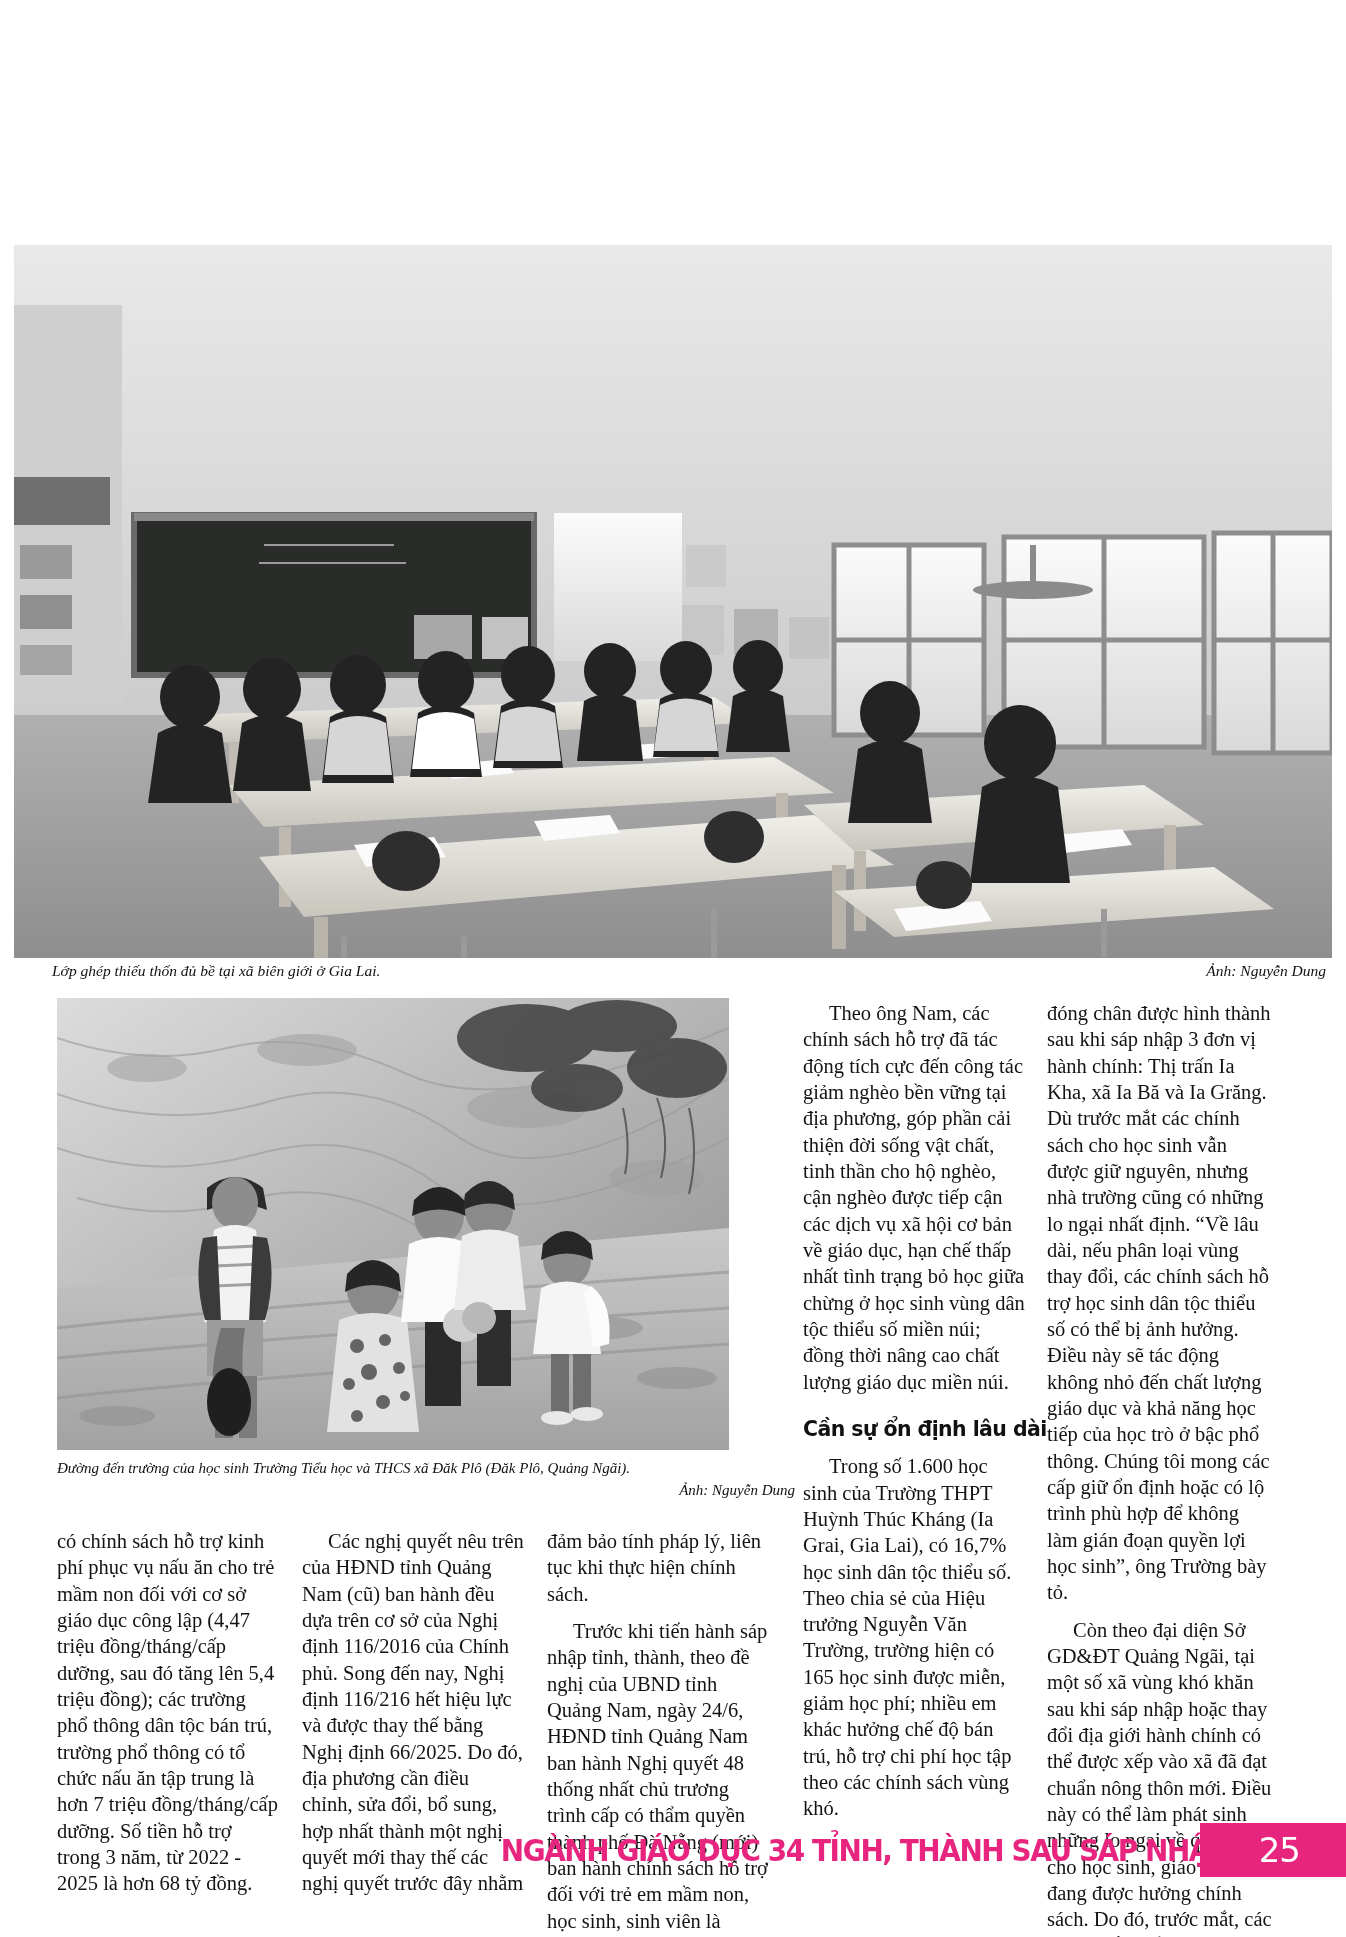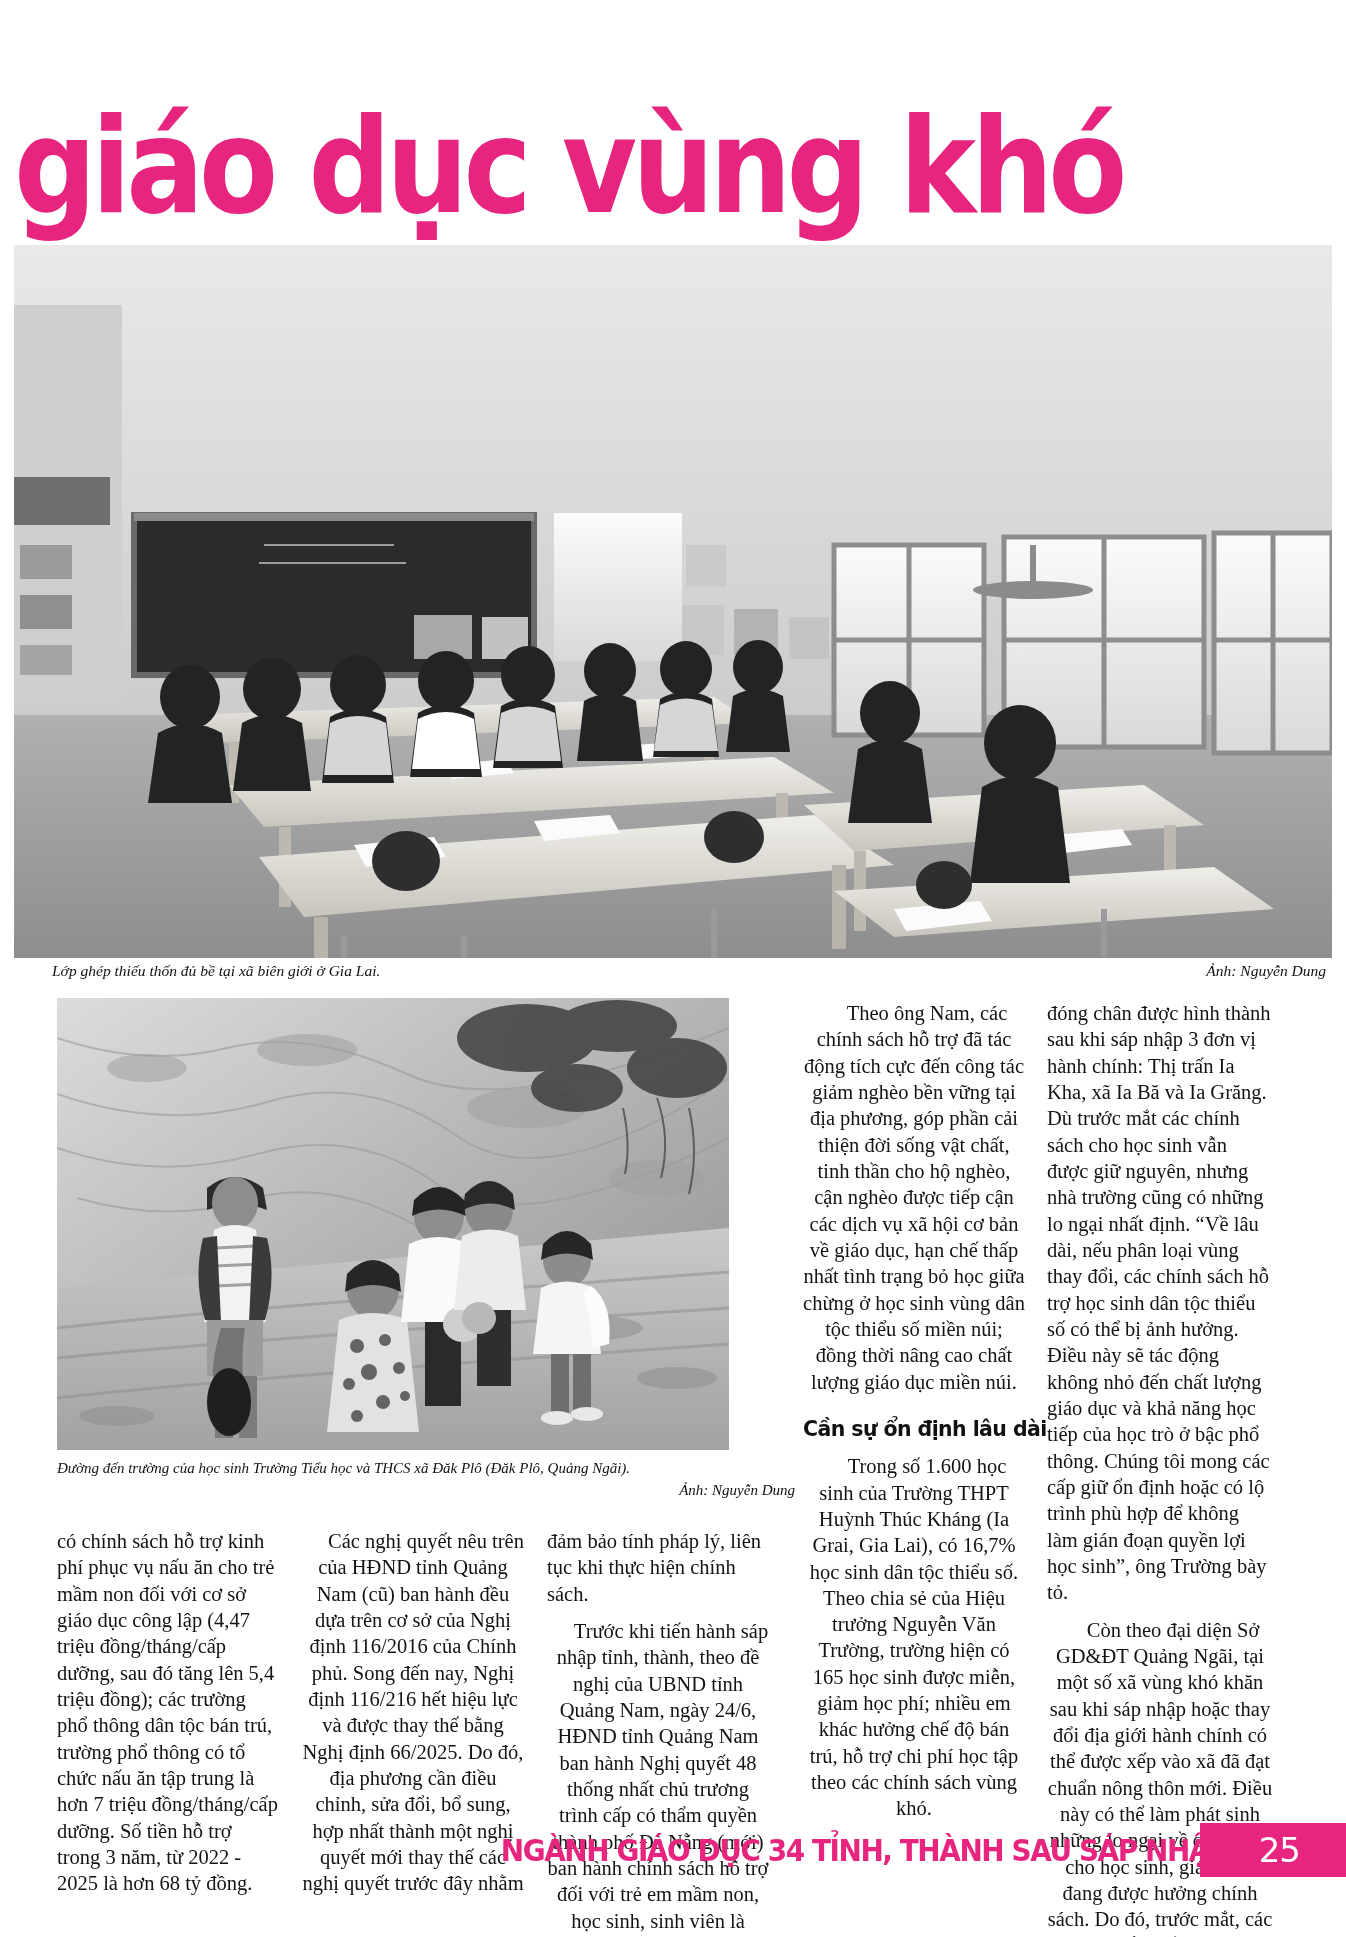--- a/index.html
+++ b/index.html
@@ -81,21 +81,21 @@
   
   .col{
     position:absolute;
     font-size:20.5px;
     line-height:1.285;
     color:#131313;
     text-align:left;
     hyphens:none;
   }
   .col p{margin:0;}
-  .col p.indent{text-indent:26px;text-align:center;}
+  .col p.indent{text-indent:26px;}
   .col p + p{margin-top:11px;}
 
   .col-up-2{ left:803px; top:1000px; width:222px; }
   .col-up-3{ left:1047px; top:1000px; width:226px; }
 
   .subhead{
     font-family:"DejaVu Sans", sans-serif;
     font-weight:bold;
     font-size:22px;
     letter-spacing:-0.6px;
@@ -146,23 +146,20 @@
     font-size:34px;
     color:#ffffff;
     letter-spacing:-1px;
   }
 </style>
 </head>
 <body>
 
 <div class="page">
 
-  <div class="masthead">
-    <div class="masthead-title">giáo dục vùng khó</div>
-  </div>
 
   <div class="hero-photo">
     <svg viewBox="0 0 1318 713" preserveAspectRatio="none">
       <defs>
         <linearGradient id="wallg" x1="0" y1="0" x2="0" y2="1">
           <stop offset="0" stop-color="#e9e9e9"></stop>
             <stop offset="1" stop-color="#bdbdbd"></stop>
         </linearGradient>
         <linearGradient id="floorg" x1="0" y1="0" x2="0" y2="1">
           <stop offset="0" stop-color="#b0b0b0"></stop>

